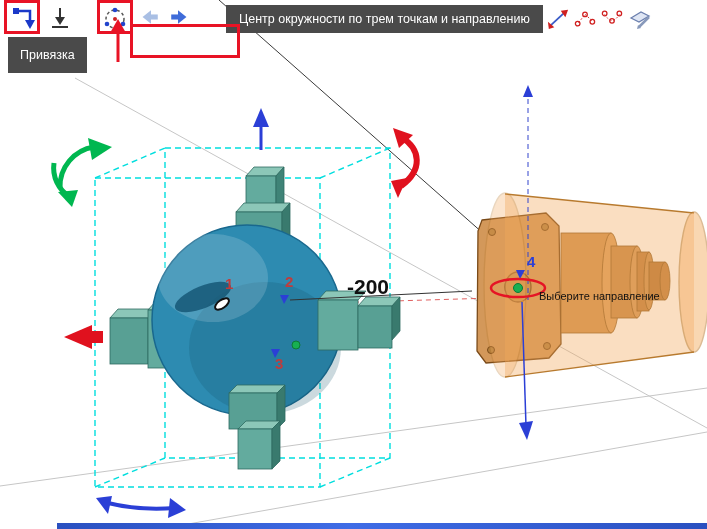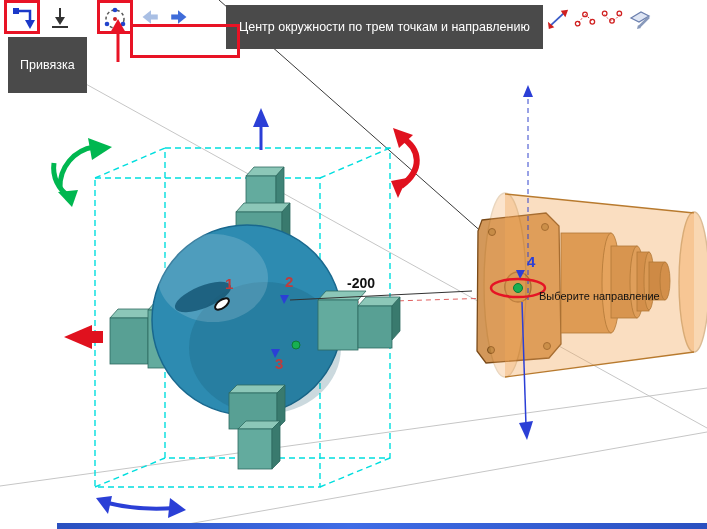--- a/index.html
+++ b/index.html
@@ -7,31 +7,31 @@
     position:relative;width:707px;height:529px;background:#ffffff;overflow:hidden;
     font-family:"Liberation Sans",sans-serif;
   }
   .scene{position:absolute;left:0;top:0;width:707px;height:529px;z-index:1;}
   .overlay{position:absolute;z-index:3;}
   .tb-btn{
     position:absolute;z-index:4;width:30px;height:30px;border:none;background:transparent;
     padding:1px;cursor:pointer;display:flex;align-items:center;justify-content:center;
   }
   .tooltip-bar{
-    position:absolute;left:226px;top:5px;height:44px;z-index:4;background:#4a4a4a;color:#fff;
+    position:absolute;left:226px;top:5px;height:28px;z-index:4;background:#4a4a4a;color:#fff;
     font-size:12.5px;display:flex;align-items:center;padding:0 13px;white-space:nowrap;
   }
   .snap-label{
     position:absolute;left:8px;top:37px;z-index:4;background:#4a4a4a;color:#fff;
-    font-size:12.5px;padding:21px 12px;white-space:nowrap;
+    font-size:12.5px;padding:11px 12px;white-space:nowrap;
   }
   .red-box{position:absolute;z-index:5;border:3px solid #e81325;box-sizing:border-box;}
   .pt-label{position:absolute;z-index:3;font-size:15px;font-weight:bold;color:#c03c3c;line-height:1;}
   .pt-label.blue{color:#2b3fd6;}
-  .dim-label{position:absolute;z-index:3;font-size:14px;font-weight:bold;color:#111;line-height:1;}
+  .dim-label{position:absolute;z-index:3;font-size:21px;font-weight:bold;color:#111;line-height:1;}
   .hint-label{position:absolute;z-index:3;font-size:11px;color:#111;line-height:1;white-space:nowrap;}
   .bottom-bar{
     position:absolute;left:57px;top:523px;width:650px;height:6px;z-index:4;
     background:linear-gradient(90deg,#2a50c0,#3f6ce6 45%,#2a50c0);
   }
 </style>
 </head>
 <body>
 
 <div class="app">

